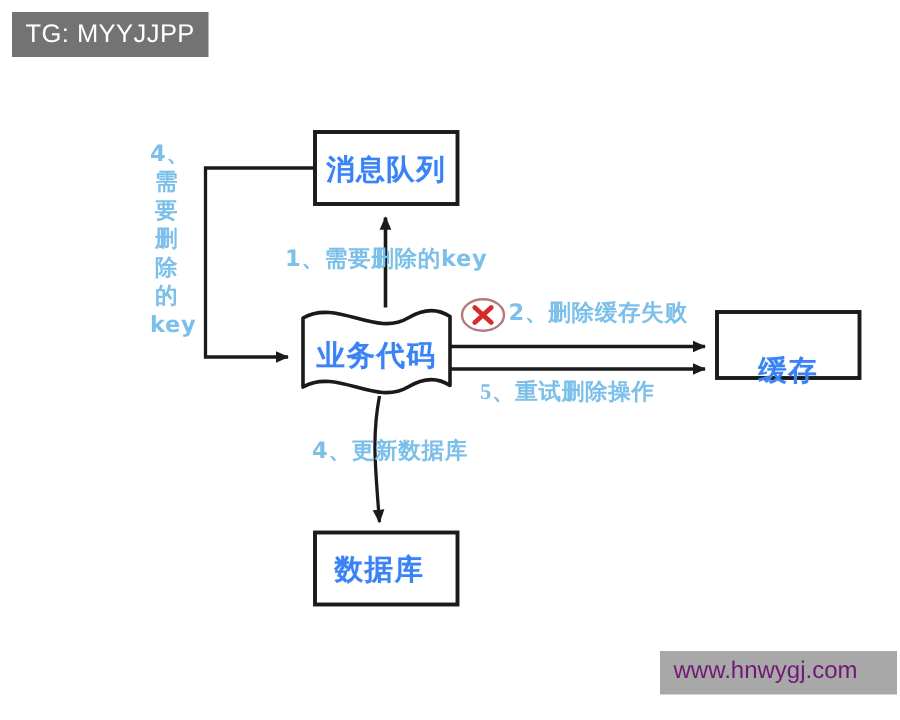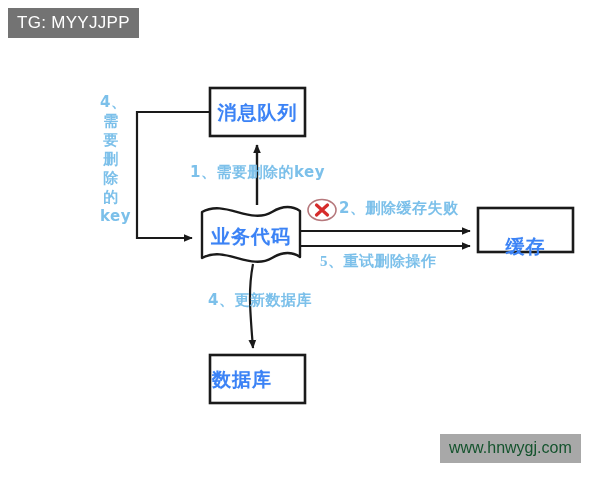--- a/index.html
+++ b/index.html
@@ -19,24 +19,24 @@
     font-size:17px;
     line-height:1;
     padding:6px 9px 7px 9px;
     letter-spacing:0.3px;
     white-space:nowrap;
     font-family:"Liberation Sans","DejaVu Sans",sans-serif;
   }
   .watermark{
     position:absolute;left:440px;top:434px;
     background:#a8a8a8;
-    color:#14532d;
+    color:#701a75;
     font-size:16px;
     line-height:1;
-    padding:6px 9px 7px 9px;
+    padding:6px 26px 7px 9px;
     white-space:nowrap;
     font-family:"Liberation Sans","DejaVu Sans",sans-serif;
   }
 
   .node-label{
     position:absolute;
     color:#3b82f6;
     font-weight:bold;
     font-size:19px;
     letter-spacing:1px;
@@ -96,21 +96,21 @@
     <path d="M316.5,205 L327.5,215 M327.5,205 L316.5,215" stroke="#d62b2b" stroke-width="3.2" stroke-linecap="round"></path>
   </g>
 </svg>
 
 <div class="node-label" style="left:216px;top:100px;width:83px;text-align:center;">消息队列</div>
 
 <div class="node-label" style="left:211px;top:224px;width:83px;text-align:left;">业务代码</div>
 
 <div class="node-label" style="left:484px;top:218px;width:83px;text-align:center;margin-top:16px;">缓存</div>
 
-<div class="node-label" style="left:212px;top:367px;width:83px;text-align:left;">数据库</div>
+<div class="node-label" style="left:200px;top:367px;width:83px;text-align:right;">数据库</div>
 
 <div class="edge-label" style="left:208px;top:291px;">4、更新数据库</div>
 
 <div class="edge-label" style="left:339px;top:199px;text-align:center;">2、删除缓存失败</div>
 
 <div class="edge-label" style="left:190px;top:163px;">1、需要删除的key</div>
 
 <div class="edge-label vertical" style="left:100px;top:93px;">
   <span class="vchar">4、</span>
   <span class="vchar">需</span>

